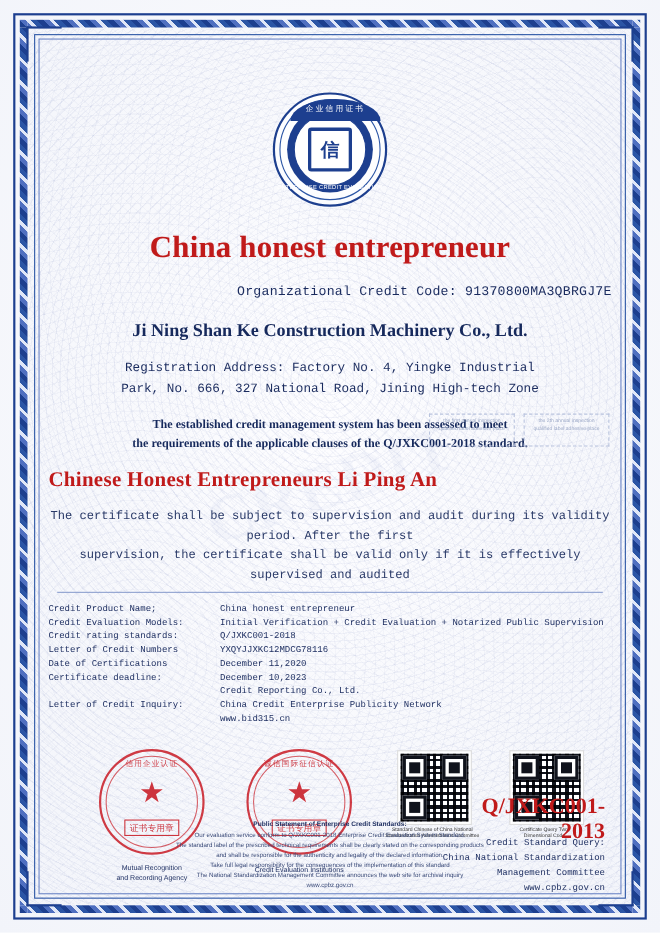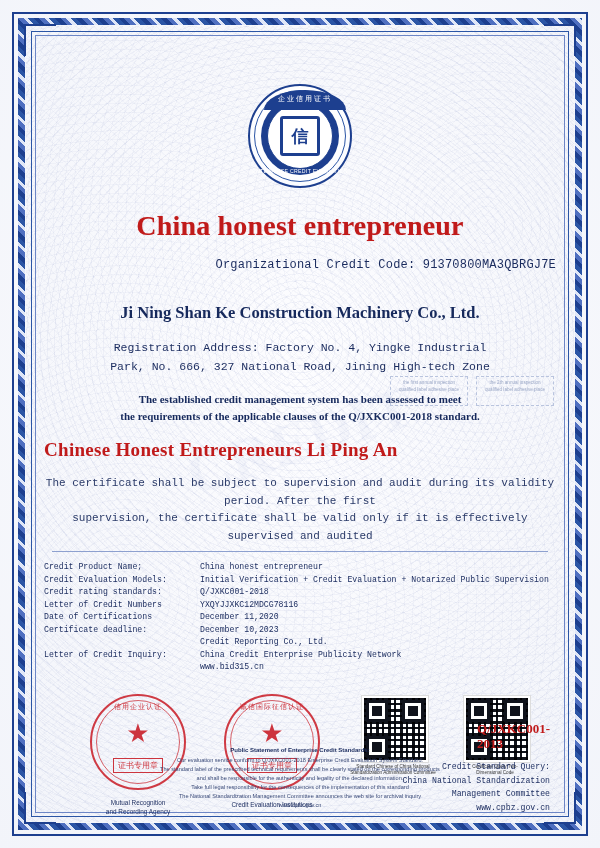--- a/index.html
+++ b/index.html
@@ -111,21 +111,21 @@
     letter-spacing:.2px;
     text-shadow:0 0 1px rgba(192,26,26,.25);
   }
   .subline{
     margin-top:16px;text-align:right;
     font-size:12px;color:#1a2b5e;
     font-family:"Liberation Mono", monospace;
     letter-spacing:.2px;
   }
   .company{
-    margin-top:31px;text-align:center;
+    margin-top:18px;text-align:center;
     font-size:16.5px;font-weight:bold;color:#16295c;
   }
   .address{
     margin-top:16px;text-align:center;
     font-size:11.5px;color:#1a2b5e;
     font-family:"Liberation Mono", monospace;
     line-height:1.65;
   }
   .statement{
     margin-top:14px;text-align:center;
@@ -222,22 +222,22 @@
   .qr .f1{left:2px;top:2px;}
   .qr .f2{right:2px;top:2px;}
   .qr .f3{left:2px;bottom:2px;}
   .qr-cap{
     position:absolute;font-size:4.6px;color:#333;text-align:center;width:90px;
     font-family:"Liberation Sans", sans-serif;line-height:1.4;
   }
 
   
   .certno{
-    position:absolute;right:6px;top:678px;text-align:left;
-    color:#c01a1a;font-size:13px;font-weight:bold;line-height:1.15;
+    position:absolute;right:6px;top:678px;text-align:right;
+    color:#c01a1a;font-size:20px;font-weight:bold;line-height:1.15;
     font-family:"Liberation Serif", serif;
   }
   .query{
     position:absolute;right:6px;top:716px;text-align:right;
     font-size:8.2px;color:#1a2b5e;line-height:1.65;
     font-family:"Liberation Mono", monospace;
   }
   .pubstatement{
     position:absolute;left:0;right:0;bottom:-6px;text-align:center;
     font-size:5.6px;color:#3a4a78;line-height:1.62;

